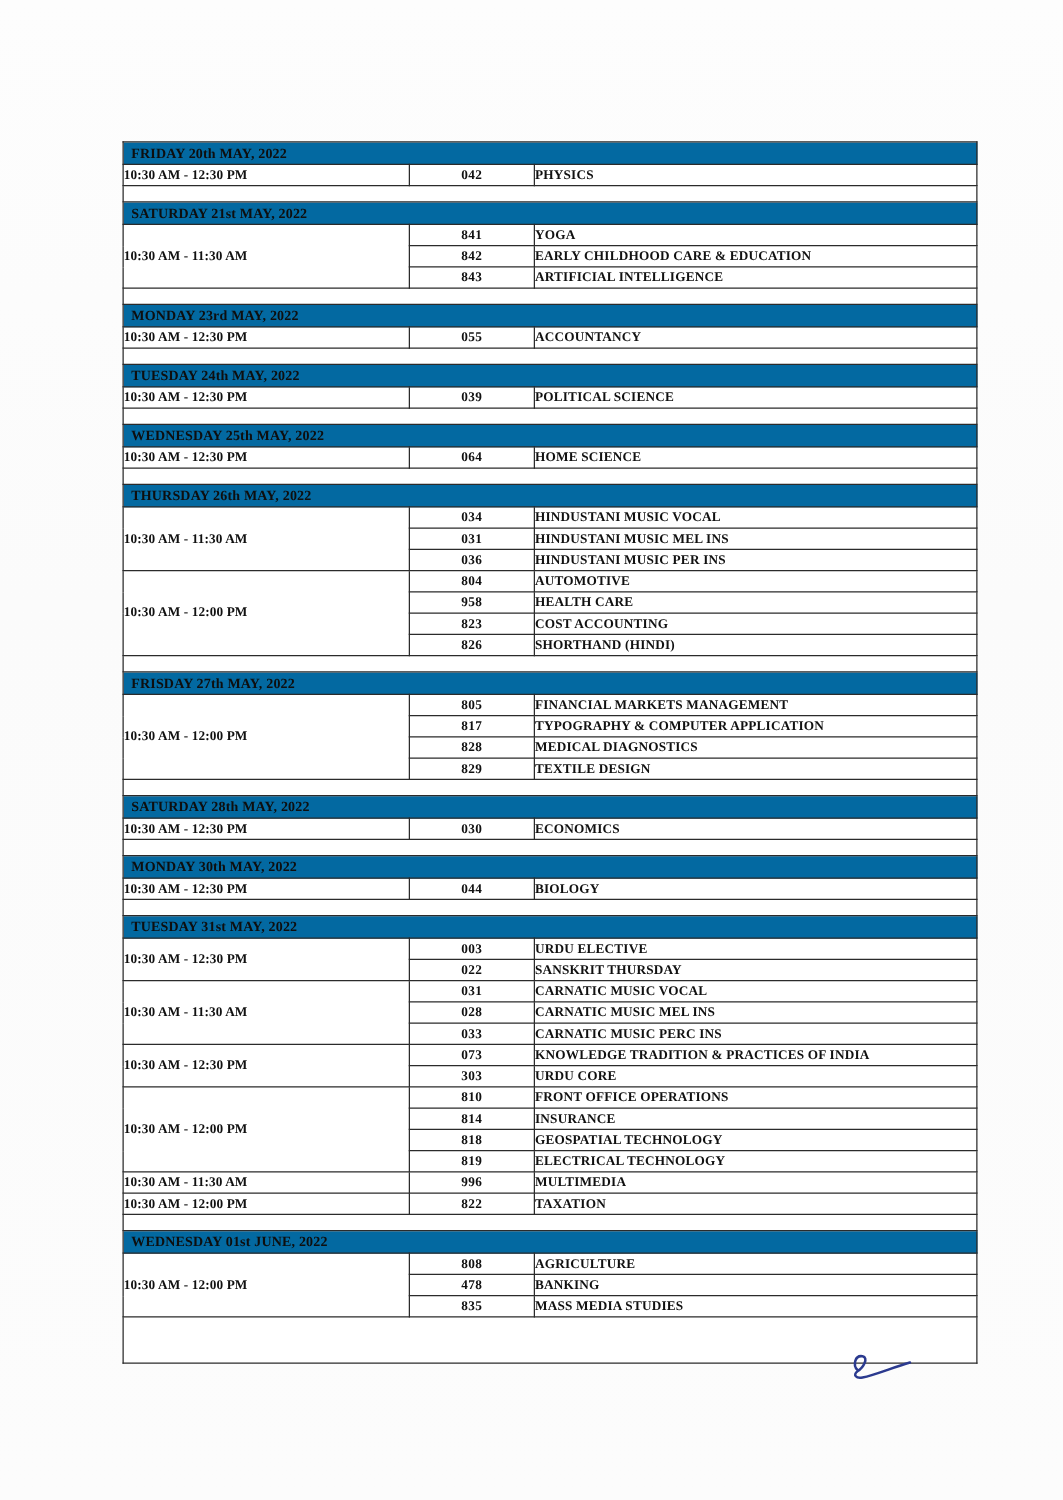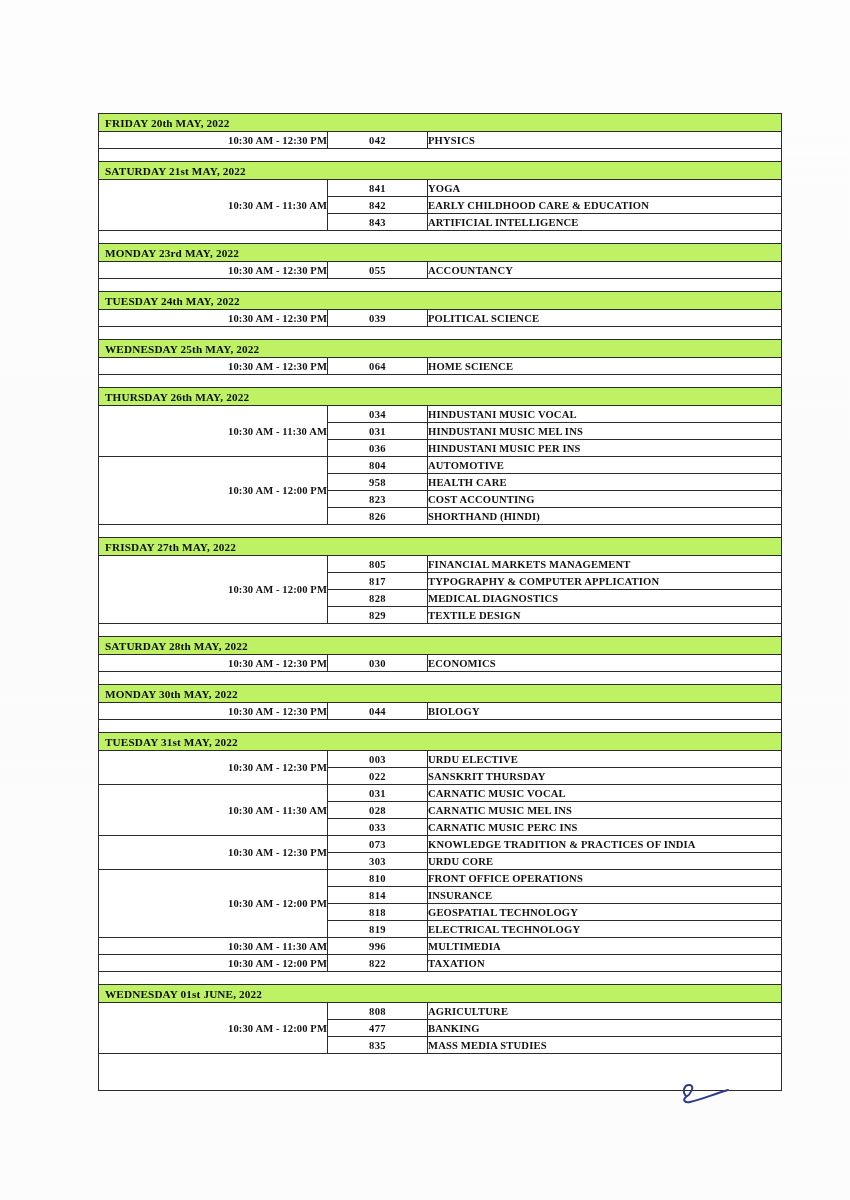--- a/index.html
+++ b/index.html
@@ -44,41 +44,41 @@
     font-weight: bold;
     color: #111;
   }
 
   
   col.c-time  { width: 229px; }
   col.c-code  { width: 100px; }
   col.c-subj  { width: 354px; }
 
   tr.day-head td {
-    background: #bef264;
+    background: #0369a1;
     height: 17px;
     font-size: 11.2px;
     letter-spacing: 0.15px;
     padding-left: 6px;
     color: #0e0e0e;
   }
 
   tr.spacer td {
     height: 12px;
     background: #ffffff;
   }
 
   tr.body-row td {
     height: 16px;
     font-size: 10.6px;
     background: #ffffff;
   }
 
   td.time-cell {
-    text-align: right;
+    text-align: left;
     font-size: 10.9px;
     letter-spacing: 0.1px;
   }
   td.code-cell {
     padding-left: 8px;
     font-size: 10.8px;
     letter-spacing: 0.3px;
     text-align: center;
   }
   td.subj-cell {
@@ -324,21 +324,21 @@
         </tr>
         <tr class="day-head">
           <td colspan="3">WEDNESDAY 01st JUNE, 2022</td>
         </tr>
         <tr class="body-row">
           <td class="time-cell" rowspan="3">10:30 AM  - 12:00 PM</td>
           <td class="code-cell">808</td>
           <td class="subj-cell">AGRICULTURE</td>
         </tr>
         <tr class="body-row">
-          <td class="code-cell">477</td>
+          <td class="code-cell">478</td>
           <td class="subj-cell">BANKING</td>
         </tr>
         <tr class="body-row">
           <td class="code-cell">835</td>
           <td class="subj-cell">MASS MEDIA STUDIES</td>
         </tr>
         <tr class="tail-row">
           <td colspan="3"></td>
         </tr>
       </tbody>

